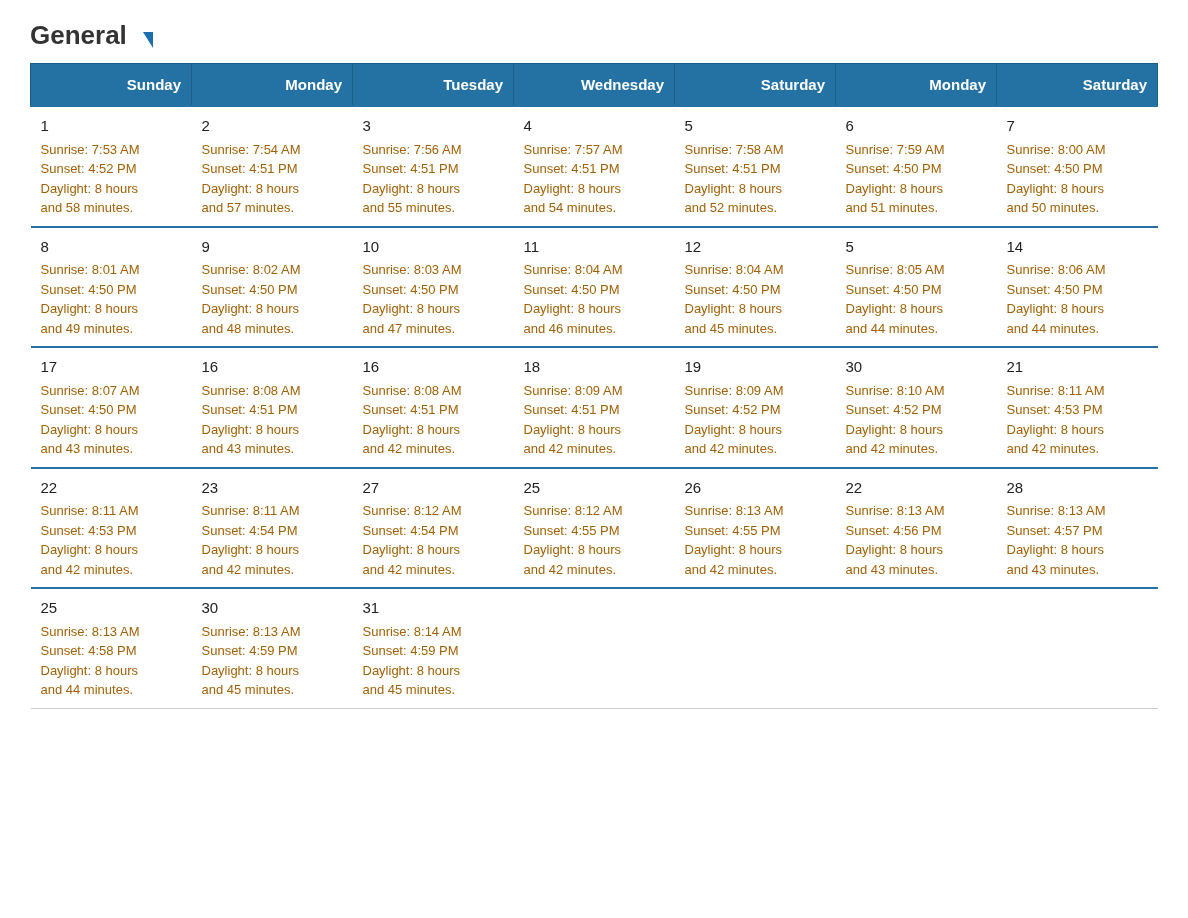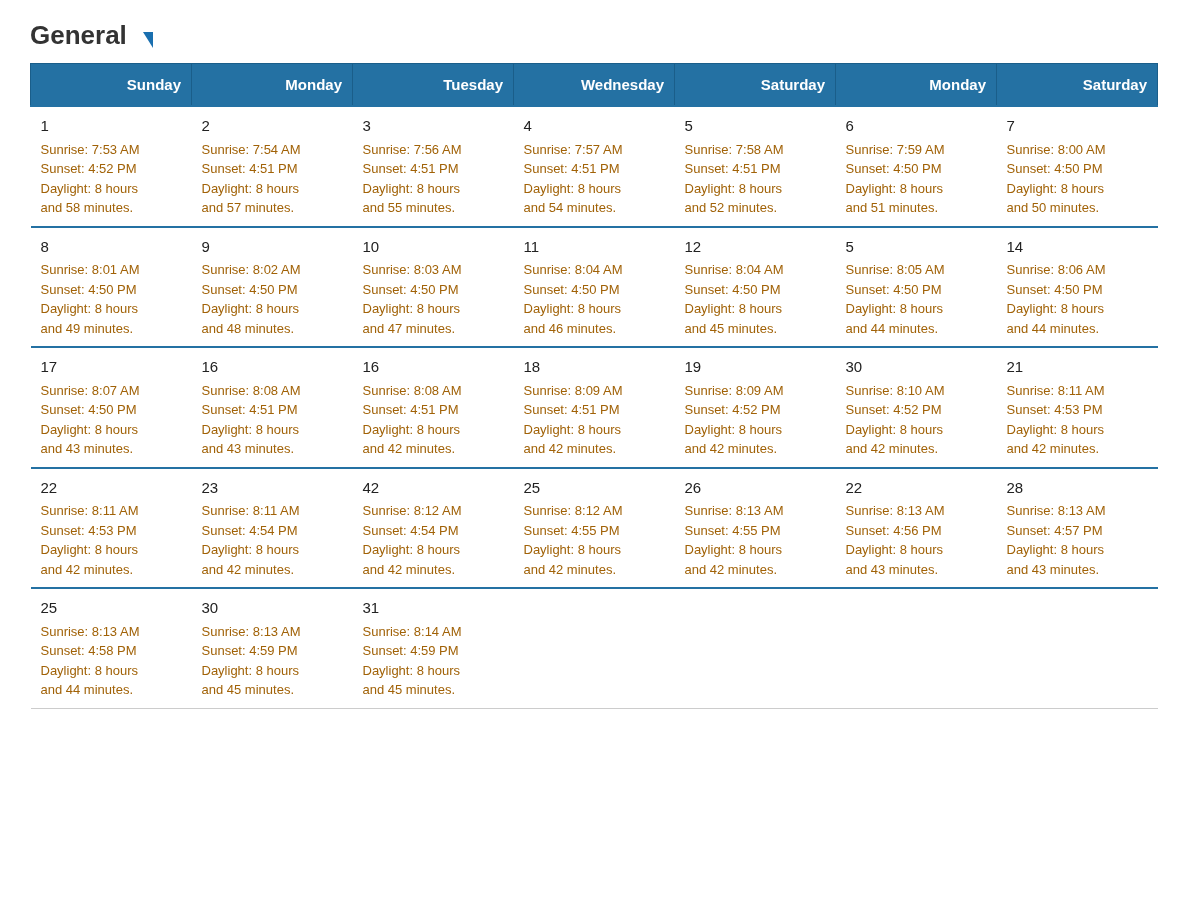--- a/index.html
+++ b/index.html
@@ -133,21 +133,21 @@
         <td><span class="day-number">16</span><span class="day-info">Sunrise: 8:08 AM<br>Sunset: 4:51 PM<br>Daylight: 8 hours<br>and 43 minutes.</span></td>
         <td><span class="day-number">16</span><span class="day-info">Sunrise: 8:08 AM<br>Sunset: 4:51 PM<br>Daylight: 8 hours<br>and 42 minutes.</span></td>
         <td><span class="day-number">18</span><span class="day-info">Sunrise: 8:09 AM<br>Sunset: 4:51 PM<br>Daylight: 8 hours<br>and 42 minutes.</span></td>
         <td><span class="day-number">19</span><span class="day-info">Sunrise: 8:09 AM<br>Sunset: 4:52 PM<br>Daylight: 8 hours<br>and 42 minutes.</span></td>
         <td><span class="day-number">30</span><span class="day-info">Sunrise: 8:10 AM<br>Sunset: 4:52 PM<br>Daylight: 8 hours<br>and 42 minutes.</span></td>
         <td><span class="day-number">21</span><span class="day-info">Sunrise: 8:11 AM<br>Sunset: 4:53 PM<br>Daylight: 8 hours<br>and 42 minutes.</span></td>
       </tr>
       <tr>
         <td><span class="day-number">22</span><span class="day-info">Sunrise: 8:11 AM<br>Sunset: 4:53 PM<br>Daylight: 8 hours<br>and 42 minutes.</span></td>
         <td><span class="day-number">23</span><span class="day-info">Sunrise: 8:11 AM<br>Sunset: 4:54 PM<br>Daylight: 8 hours<br>and 42 minutes.</span></td>
-        <td><span class="day-number">42</span><span class="day-info">Sunrise: 8:12 AM<br>Sunset: 4:54 PM<br>Daylight: 8 hours<br>and 42 minutes.</span></td>
+        <td><span class="day-number">27</span><span class="day-info">Sunrise: 8:12 AM<br>Sunset: 4:54 PM<br>Daylight: 8 hours<br>and 42 minutes.</span></td>
         <td><span class="day-number">25</span><span class="day-info">Sunrise: 8:12 AM<br>Sunset: 4:55 PM<br>Daylight: 8 hours<br>and 42 minutes.</span></td>
         <td><span class="day-number">26</span><span class="day-info">Sunrise: 8:13 AM<br>Sunset: 4:55 PM<br>Daylight: 8 hours<br>and 42 minutes.</span></td>
         <td><span class="day-number">22</span><span class="day-info">Sunrise: 8:13 AM<br>Sunset: 4:56 PM<br>Daylight: 8 hours<br>and 43 minutes.</span></td>
         <td><span class="day-number">28</span><span class="day-info">Sunrise: 8:13 AM<br>Sunset: 4:57 PM<br>Daylight: 8 hours<br>and 43 minutes.</span></td>
       </tr>
       <tr>
         <td><span class="day-number">25</span><span class="day-info">Sunrise: 8:13 AM<br>Sunset: 4:58 PM<br>Daylight: 8 hours<br>and 44 minutes.</span></td>
         <td><span class="day-number">30</span><span class="day-info">Sunrise: 8:13 AM<br>Sunset: 4:59 PM<br>Daylight: 8 hours<br>and 45 minutes.</span></td>
         <td><span class="day-number">31</span><span class="day-info">Sunrise: 8:14 AM<br>Sunset: 4:59 PM<br>Daylight: 8 hours<br>and 45 minutes.</span></td>
         <td class="empty-cell"></td>

